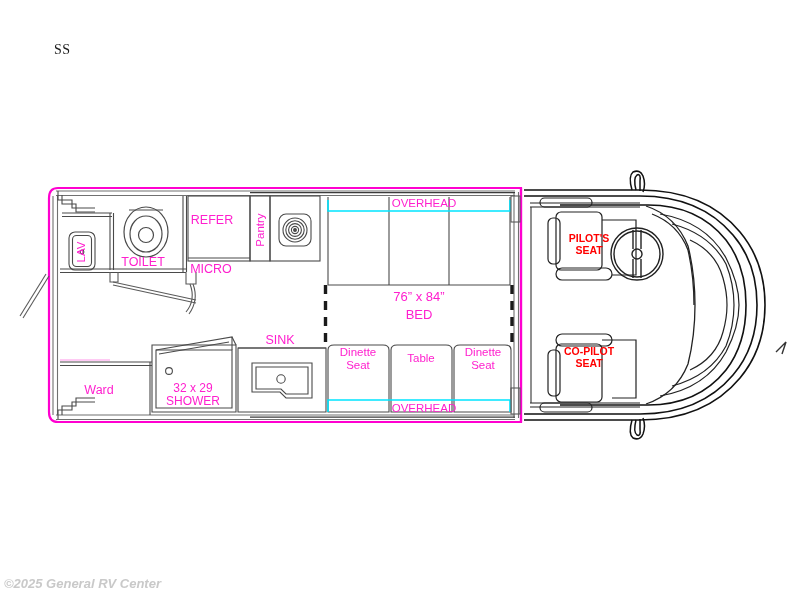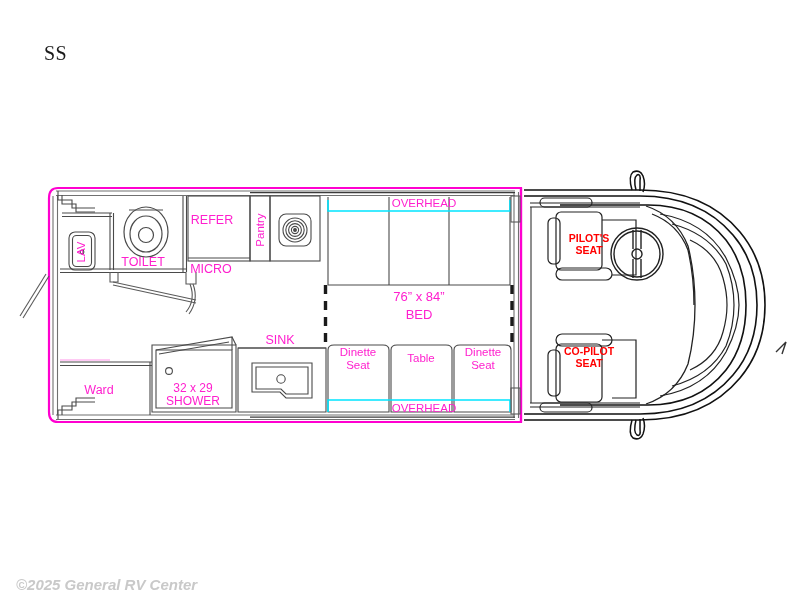--- a/index.html
+++ b/index.html
@@ -3,28 +3,28 @@
 <meta charset="utf-8">
 <style>
   html,body{margin:0;padding:0;}
   body{
     width:800px;height:600px;background:#ffffff;
     font-family:"Liberation Sans", sans-serif;
     position:relative;overflow:hidden;
   }
   #stage{position:absolute;left:0;top:0;width:800px;height:600px;}
   .title{
-    position:absolute;left:44px;top:42px;
-    font-size:20px;color:#1a1a1a;
+    position:absolute;left:54px;top:42px;
+    font-size:14px;color:#1a1a1a;
     font-family:"Liberation Serif", serif;
     letter-spacing:.5px;
   }
   .copyright{
-    position:absolute;left:16px;top:576px;
-    font-size:15px;font-style:italic;font-weight:bold;
+    position:absolute;left:4px;top:576px;
+    font-size:13px;font-style:italic;font-weight:bold;
     color:#c9c9c9;
     font-family:"Liberation Sans", sans-serif;
   }
   svg{position:absolute;left:0;top:0;}
   .lbl{font-family:"Liberation Sans", sans-serif;}
 </style>
 </head>
 <body>
 
 <div id="stage">

